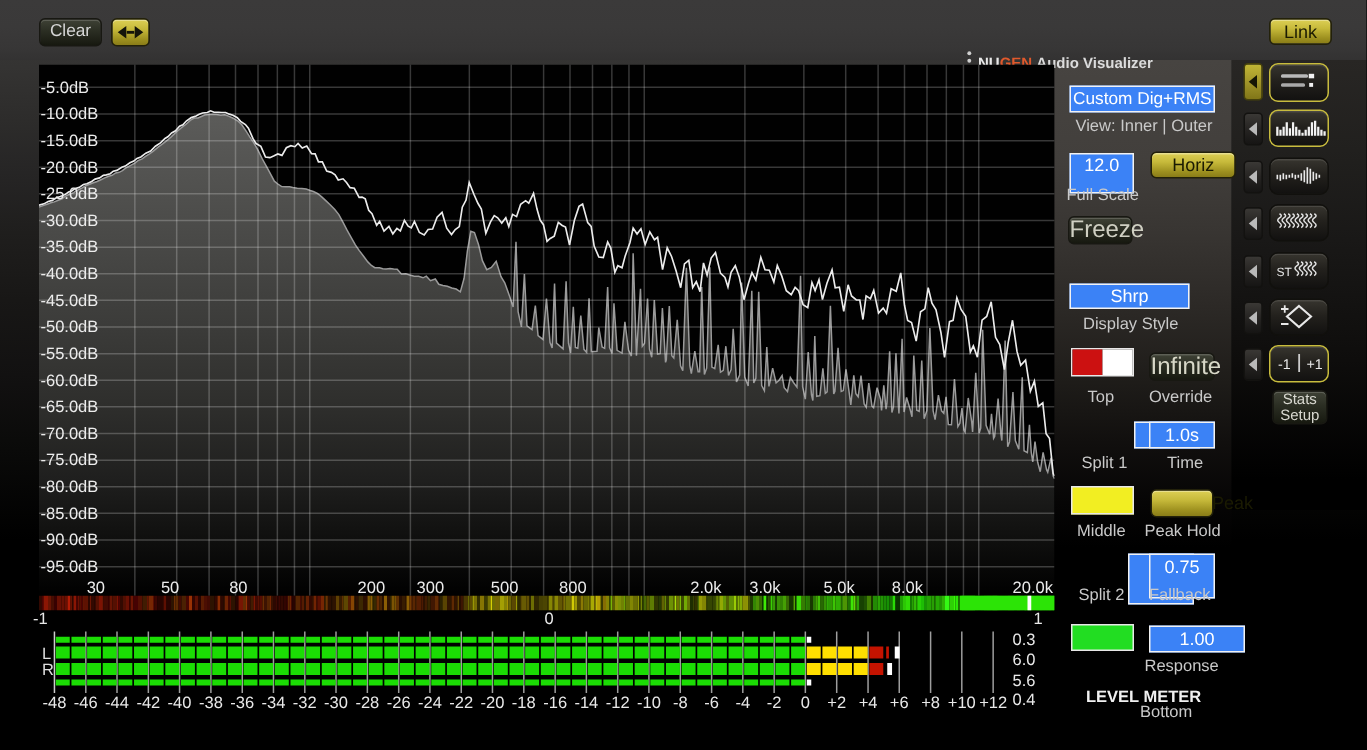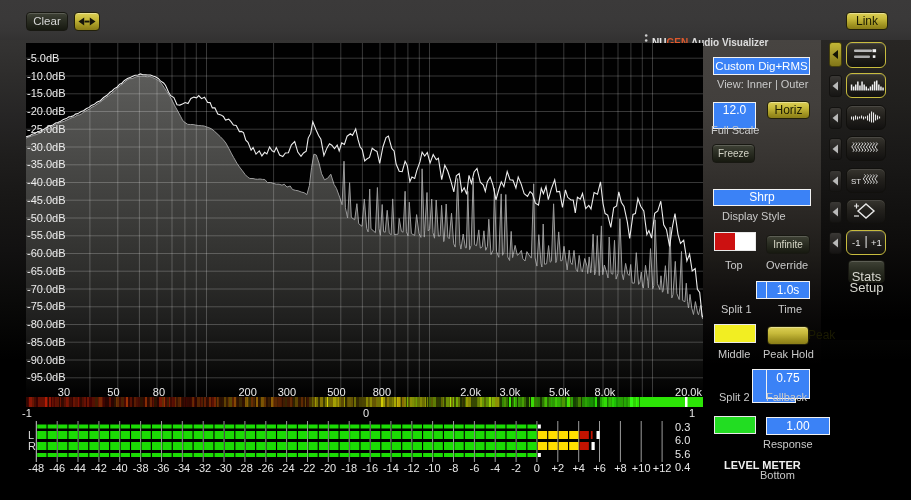--- a/index.html
+++ b/index.html
@@ -7,21 +7,21 @@
   background:linear-gradient(180deg,#3a3938 0px,#343332 45px,#2d2c2b 80px,#262525 115px,
     #1f1e1d 155px,#181716 200px,#121111 250px,#0a0a09 300px,#000 360px); }
 #panelbg { position:absolute; left:703px; top:40px; width:118px; height:330px;
   background:linear-gradient(180deg,#474441 0px,#423f3c 65px,#383532 115px,#2c2926 165px,
     #1e1c19 215px,#110f0e 255px,#060505 295px,#000 325px); }
 #colbg { position:absolute; left:821px; top:40px; width:90px; height:300px;
   background:linear-gradient(180deg,#282624 0px,#21201e 60px,#191817 120px,#0e0d0c 200px,#000 280px); }
 #topbar { position:absolute; left:0; top:0; width:911px; height:40px;
   background:linear-gradient(180deg,#3b3a3a 0px,#3a3939 18px,#373636 32px,#333232 40px); }
 .btn { position:absolute; border-radius:4px; text-align:center;
-  font-size:10px; color:#d6d6d6; border:1px solid #181812;
+  font-size:16px; color:#d6d6d6; border:1px solid #181812;
   background:linear-gradient(180deg,#3f4236 0%,#2b2e23 45%,#171910 100%);
   box-shadow:inset 0 1px 0 rgba(255,255,255,0.16); }
 .ybtn { position:absolute; border-radius:4px; text-align:center; font-size:12px;
   color:#1b1b02; border:1px solid #23210a;
   background:linear-gradient(180deg,#ddd055 0%,#c6b93a 38%,#9d901f 78%,#8a7d18 100%);
   box-shadow:inset 0 1px 0 rgba(255,255,255,0.35); }
 .box { position:absolute; background:#3b82f6; border:1px solid #f2f2f2; color:#fff;
   font-size:12px; text-align:center; white-space:nowrap; }
 .lbl { position:absolute; color:#c9c9c9; font-size:11px; white-space:nowrap; }
 #logo { position:absolute; top:13px; left:644px; color:#e9e9e9; font-size:10px;
@@ -821,24 +821,24 @@
   </svg>
 
 <div class="lbl" style="left:675px;top:421px;color:#e8e8e8;">0.3</div>
 <div class="lbl" style="left:675px;top:434px;color:#e8e8e8;">6.0</div>
 <div class="lbl" style="left:675px;top:448px;color:#e8e8e8;">5.6</div>
 <div class="lbl" style="left:675px;top:461px;color:#e8e8e8;">0.4</div>
 
 <div class="box" style="left:713px;top:57px;width:97px;height:18px;line-height:16px;font-size:11.5px;">Custom Dig+RMS</div>
 <div class="lbl" style="left:717px;top:78px;">View: Inner | Outer</div>
 <div class="box" style="left:713px;top:102px;width:43px;height:27px;line-height:15px;">12.0</div>
-<div class="ybtn" style="left:767px;top:101px;width:43px;height:18px;line-height:16px;">Horiz</div>
+<div class="ybtn" style="left:767px;top:101px;width:57px;height:18px;line-height:16px;">Horiz</div>
 <div class="lbl" style="left:711px;top:124px;">Full Scale</div>
 <div class="btn" style="left:712px;top:144px;width:43px;height:19px;line-height:17px;color:#cfcfc2;">Freeze</div>
-<div class="box" style="left:713px;top:189px;width:98px;height:17px;line-height:15px;">Shrp</div>
+<div class="box" style="left:713px;top:189px;width:80px;height:17px;line-height:15px;">Shrp</div>
 <div class="lbl" style="left:722px;top:210px;">Display Style</div>
 <div style="position:absolute;left:714px;top:232px;width:42px;height:19px;border:1px solid #e8e8e8;">
   <div style="position:absolute;left:0;top:0;width:20px;height:17px;background:#cc1111;"></div>
   <div style="position:absolute;left:20px;top:0;width:20px;height:17px;background:#fff;"></div>
   </div>
 <div class="btn" style="left:766px;top:235px;width:44px;height:19px;line-height:17px;color:#d8d8c8;">Infinite</div>
 <div class="lbl" style="left:725px;top:259px;">Top</div>
 <div class="lbl" style="left:766px;top:259px;">Override</div>
 <div class="box" style="left:756px;top:281px;width:44px;height:18px;line-height:16px;">4.0</div>
 <div class="box" style="left:766px;top:281px;width:44px;height:18px;line-height:16px;">1.0s</div>
@@ -958,13 +958,13 @@
       <path d="M8,6.5 L2.5,11.0 L8,15.5 Z" fill="#b9b9b9"></path>
     </svg>
   </div>
 <div class="icobtn selb" style="top:230.0px;height:25px">
     <svg width="38" height="25" viewBox="0 0 38 23">
       <text x="5" y="15" font-size="9.5" fill="#e8e8e8" font-family="Liberation Sans">-1</text>
       <rect x="18.5" y="5" width="1.2" height="12" fill="#cccccc"></rect>
       <text x="24" y="15" font-size="9.5" fill="#e8e8e8" font-family="Liberation Sans">+1</text>
     </svg>
   </div>
-<div class="btn" style="left:848px;top:260px;width:37px;height:23px;font-size:13px;line-height:10.5px;padding-top:11px;color:#d8d8d0;">Stats<br>Setup</div>
+<div class="btn" style="left:848px;top:260px;width:37px;height:23px;font-size:10px;line-height:10.5px;padding-top:1px;color:#d8d8d0;">Stats<br>Setup</div>
 
 </body></html>

